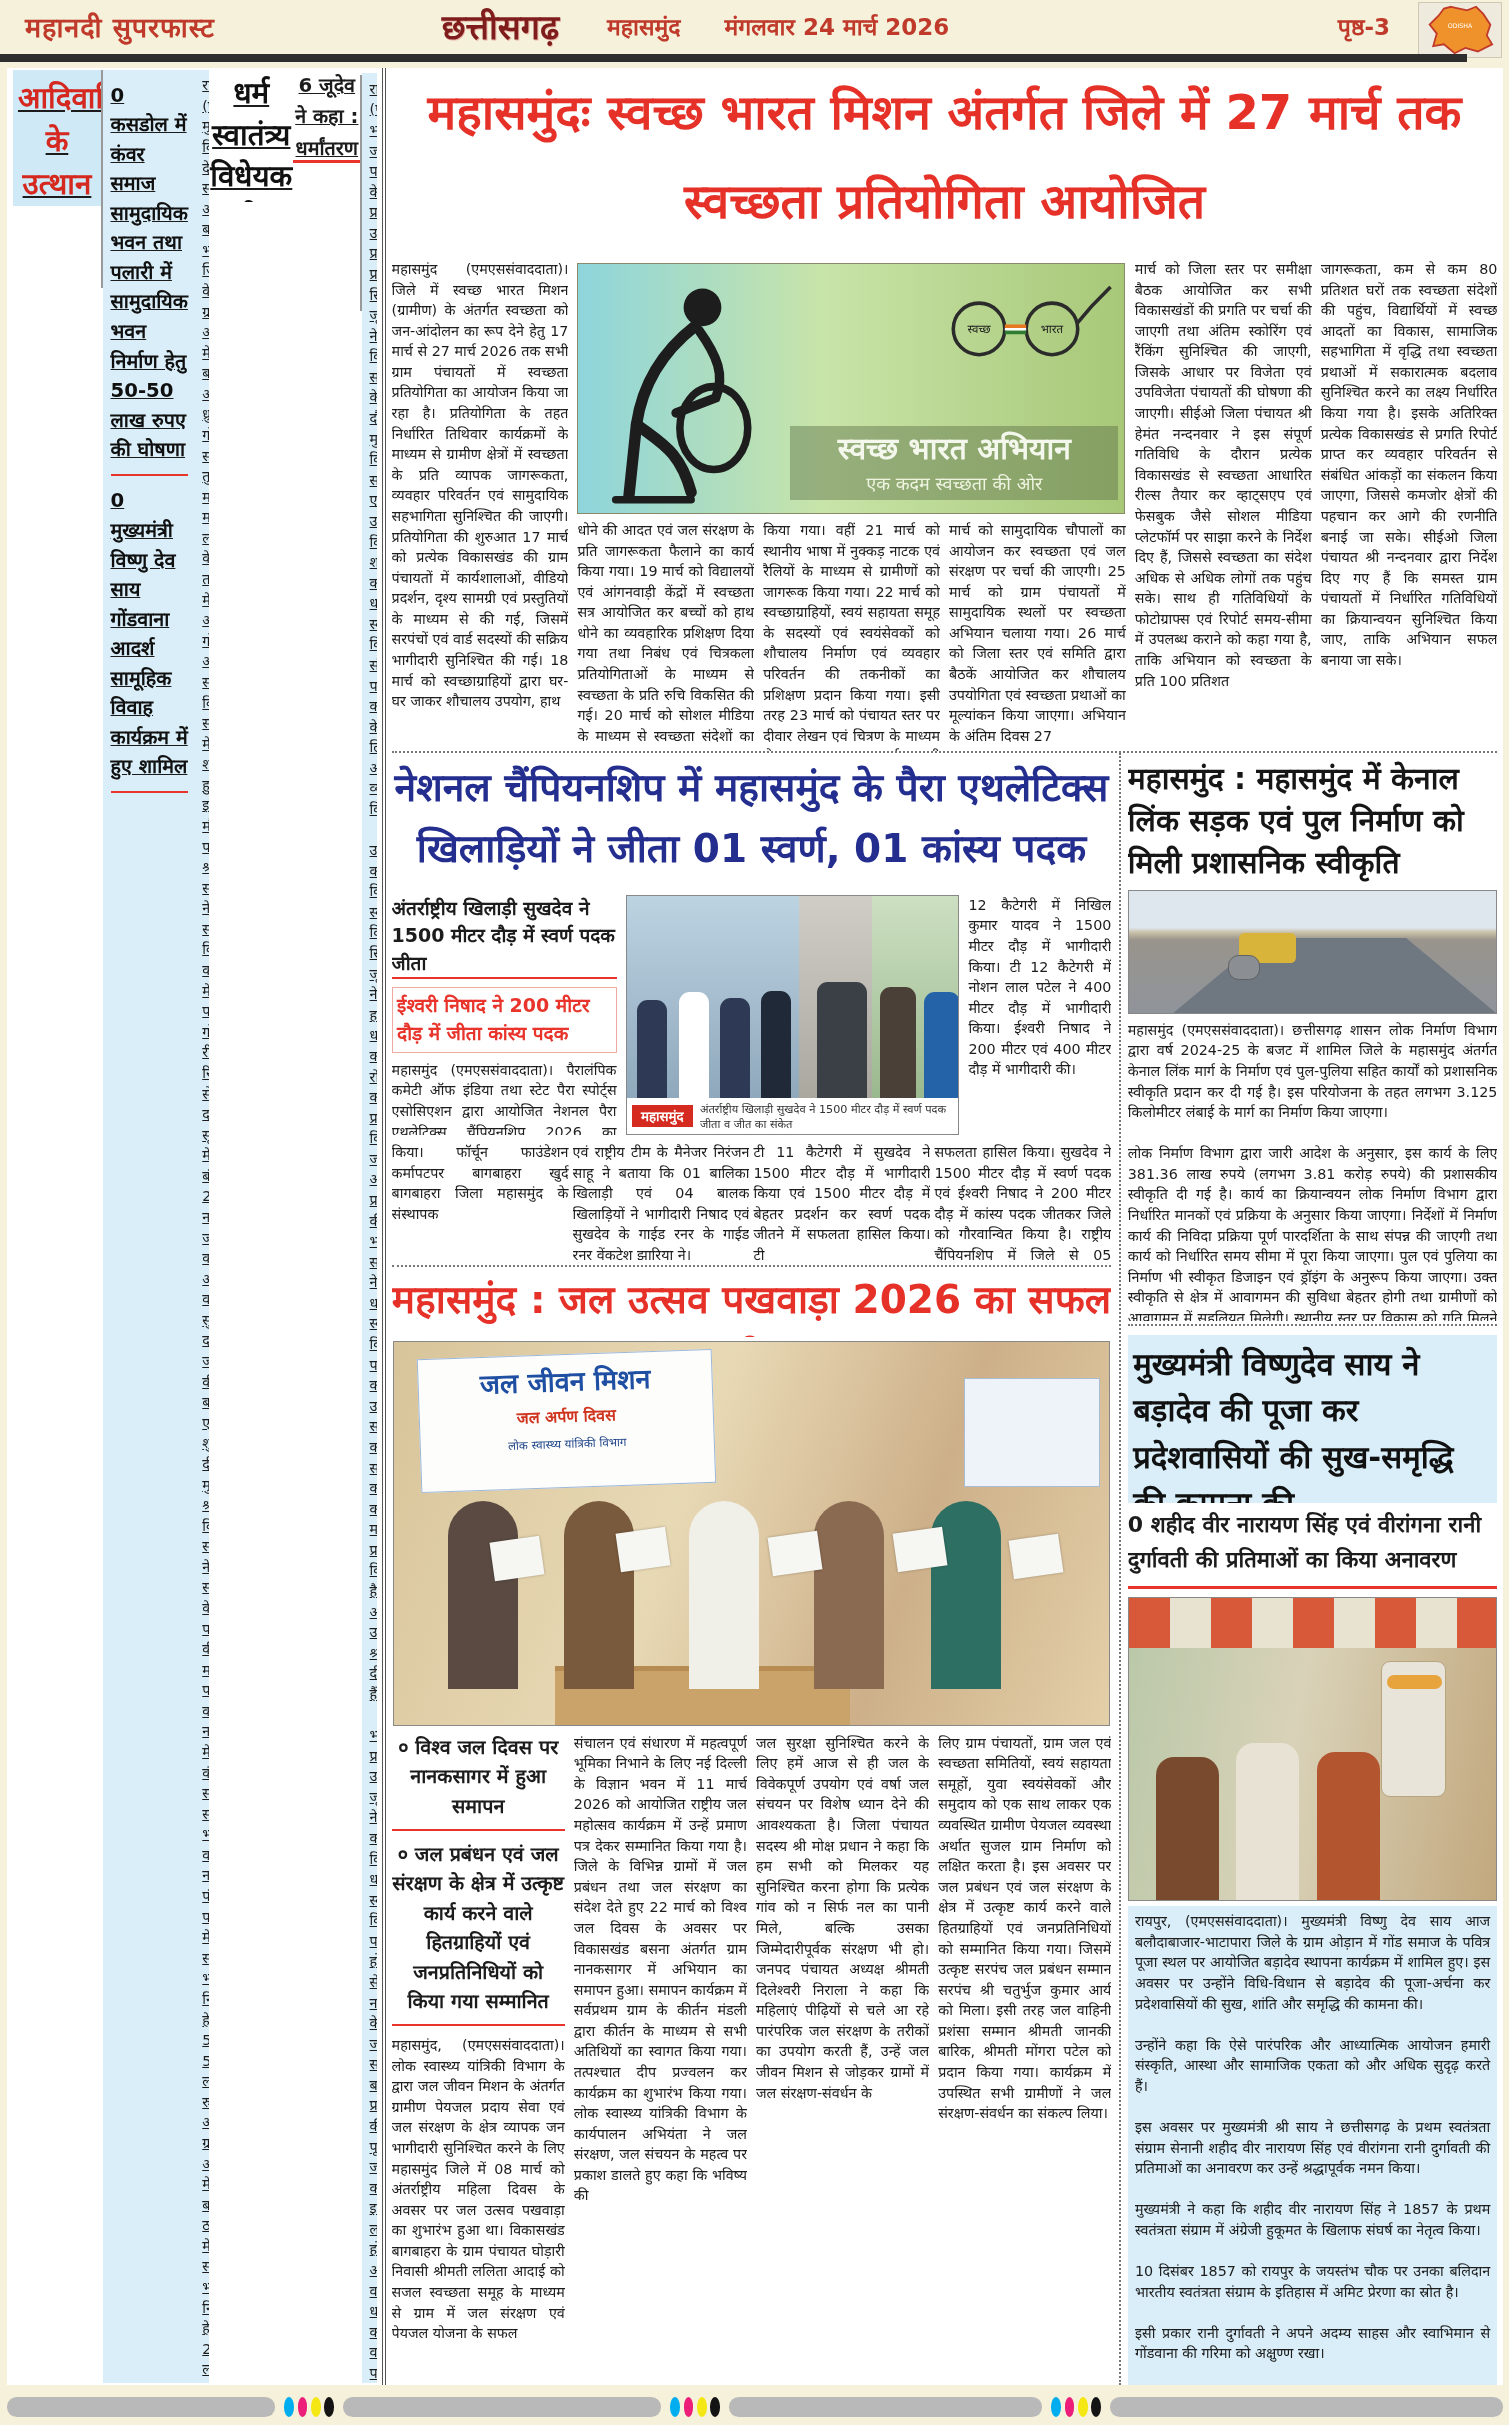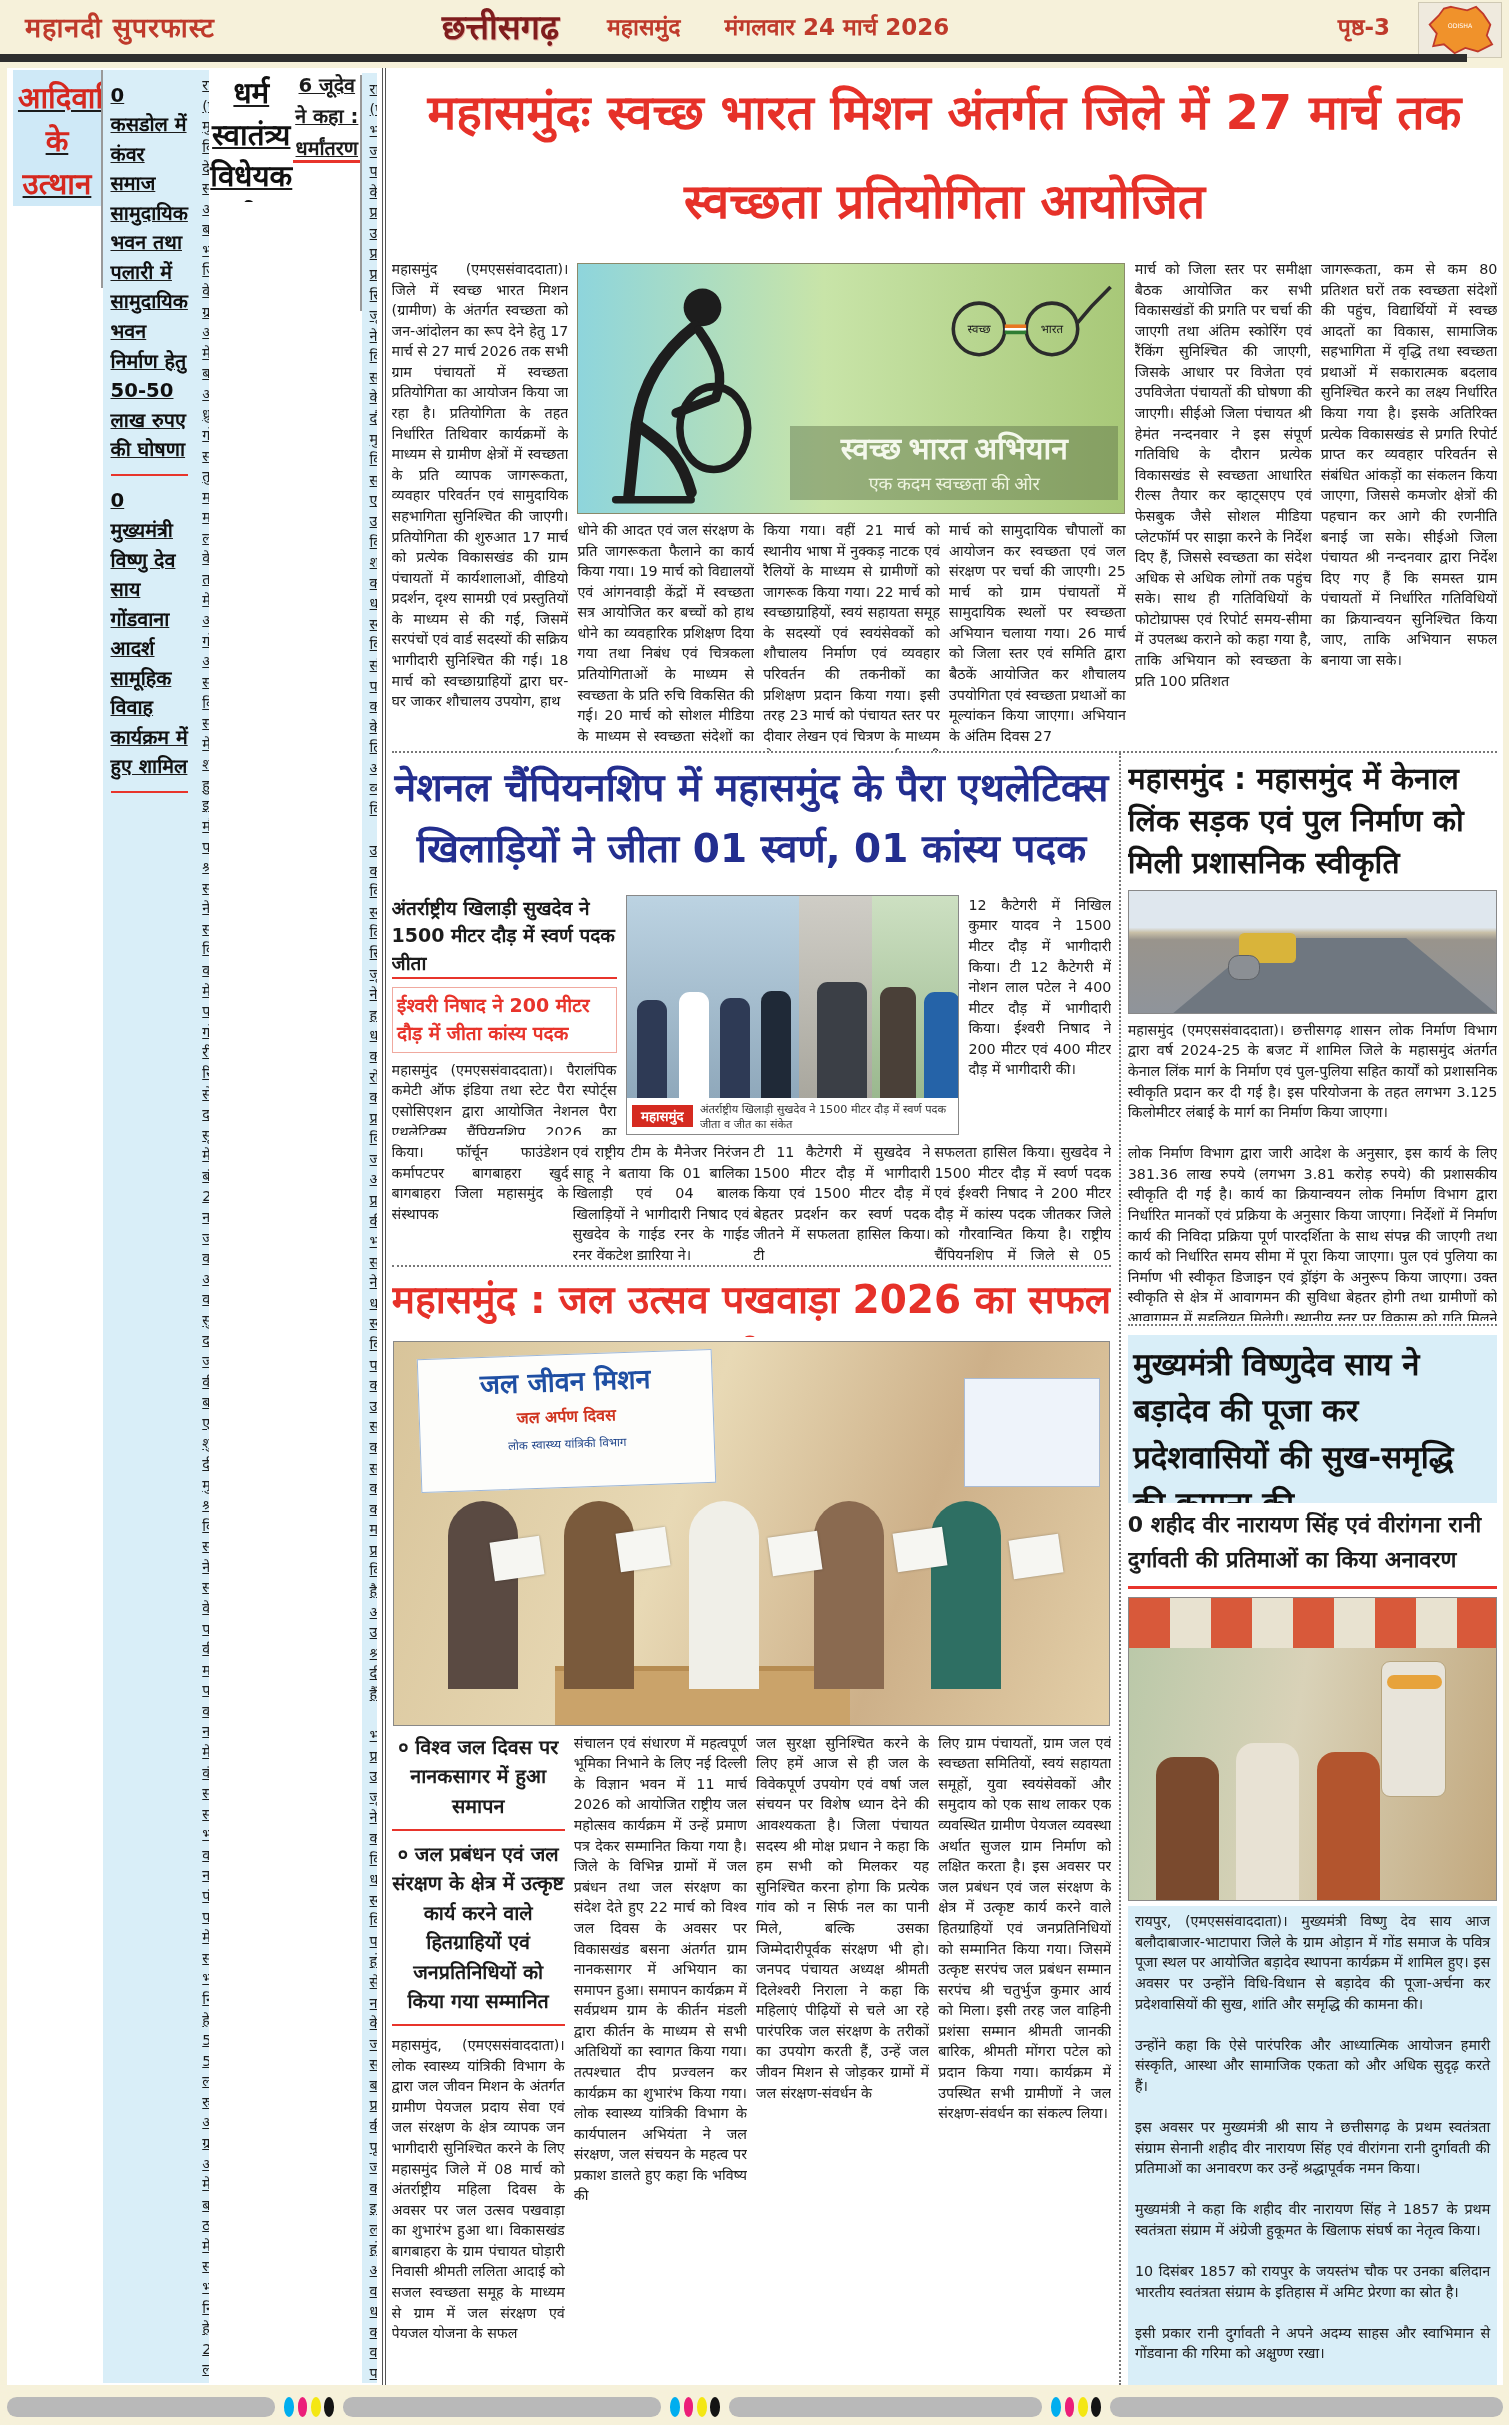--- a/index.html
+++ b/index.html
@@ -51,21 +51,21 @@
   .dharm-body{flex:1;background:#d9eef8;padding:5.4px 7.2px;margin-top:3.6px;}
   
   .swachh-head{height:191px;color:#e63129;font-weight:bold;font-size:48px;text-align:center;line-height:1.85;overflow:hidden;}
   .swachh-wrap{position:relative;height:494px;border-bottom:2.7px dotted #777;box-sizing:border-box;}
   .swachh-cols{display:flex;gap:9px;height:100%;}
   .scol{flex:1;overflow:hidden;}
   .scol.under-img{padding-top:261px;box-sizing:border-box;}
   .swachh-img{position:absolute;left:185px;top:3.6px;width:546px;height:249px;display:flex;overflow:hidden;
               background:linear-gradient(90deg,#8ed5dc 0%,#c8e4a8 45%,#a8c878 100%);border:0.9px solid #8a8a6a;}
   .gandhi{width:38%;height:100%;}
-  .sb-right{flex:1;position:relative;font-family:Liberation Serif, serif;}
+  .sb-right{flex:1;position:relative;}
   .sb-glasses{position:absolute;right:10.7px;top:16px;width:179px;height:80px;}
   .sb-titlebox{position:absolute;right:5.4px;bottom:12.5px;left:5.4px;background:rgba(90,110,70,.45);padding:5.4px 9px;text-align:center;}
   .sb-title{color:#f4f8ec;font-size:30px;font-weight:bold;line-height:1.2;}
   .sb-tag{color:#eef4e0;font-size:18px;margin-top:3.6px;}
   
   .lower{flex:1;display:flex;min-height:0;}
   .middle{width:729px;border-right:2.7px dotted #777;padding-right:7.2px;display:flex;flex-direction:column;box-sizing:border-box;}
   .rightcol{flex:1;padding-left:7.2px;display:flex;flex-direction:column;box-sizing:border-box;}
   
   .para-head{height:131px;color:#232e8f;font-weight:bold;font-size:39px;text-align:center;line-height:1.55;overflow:hidden;margin-top:5.4px;}

